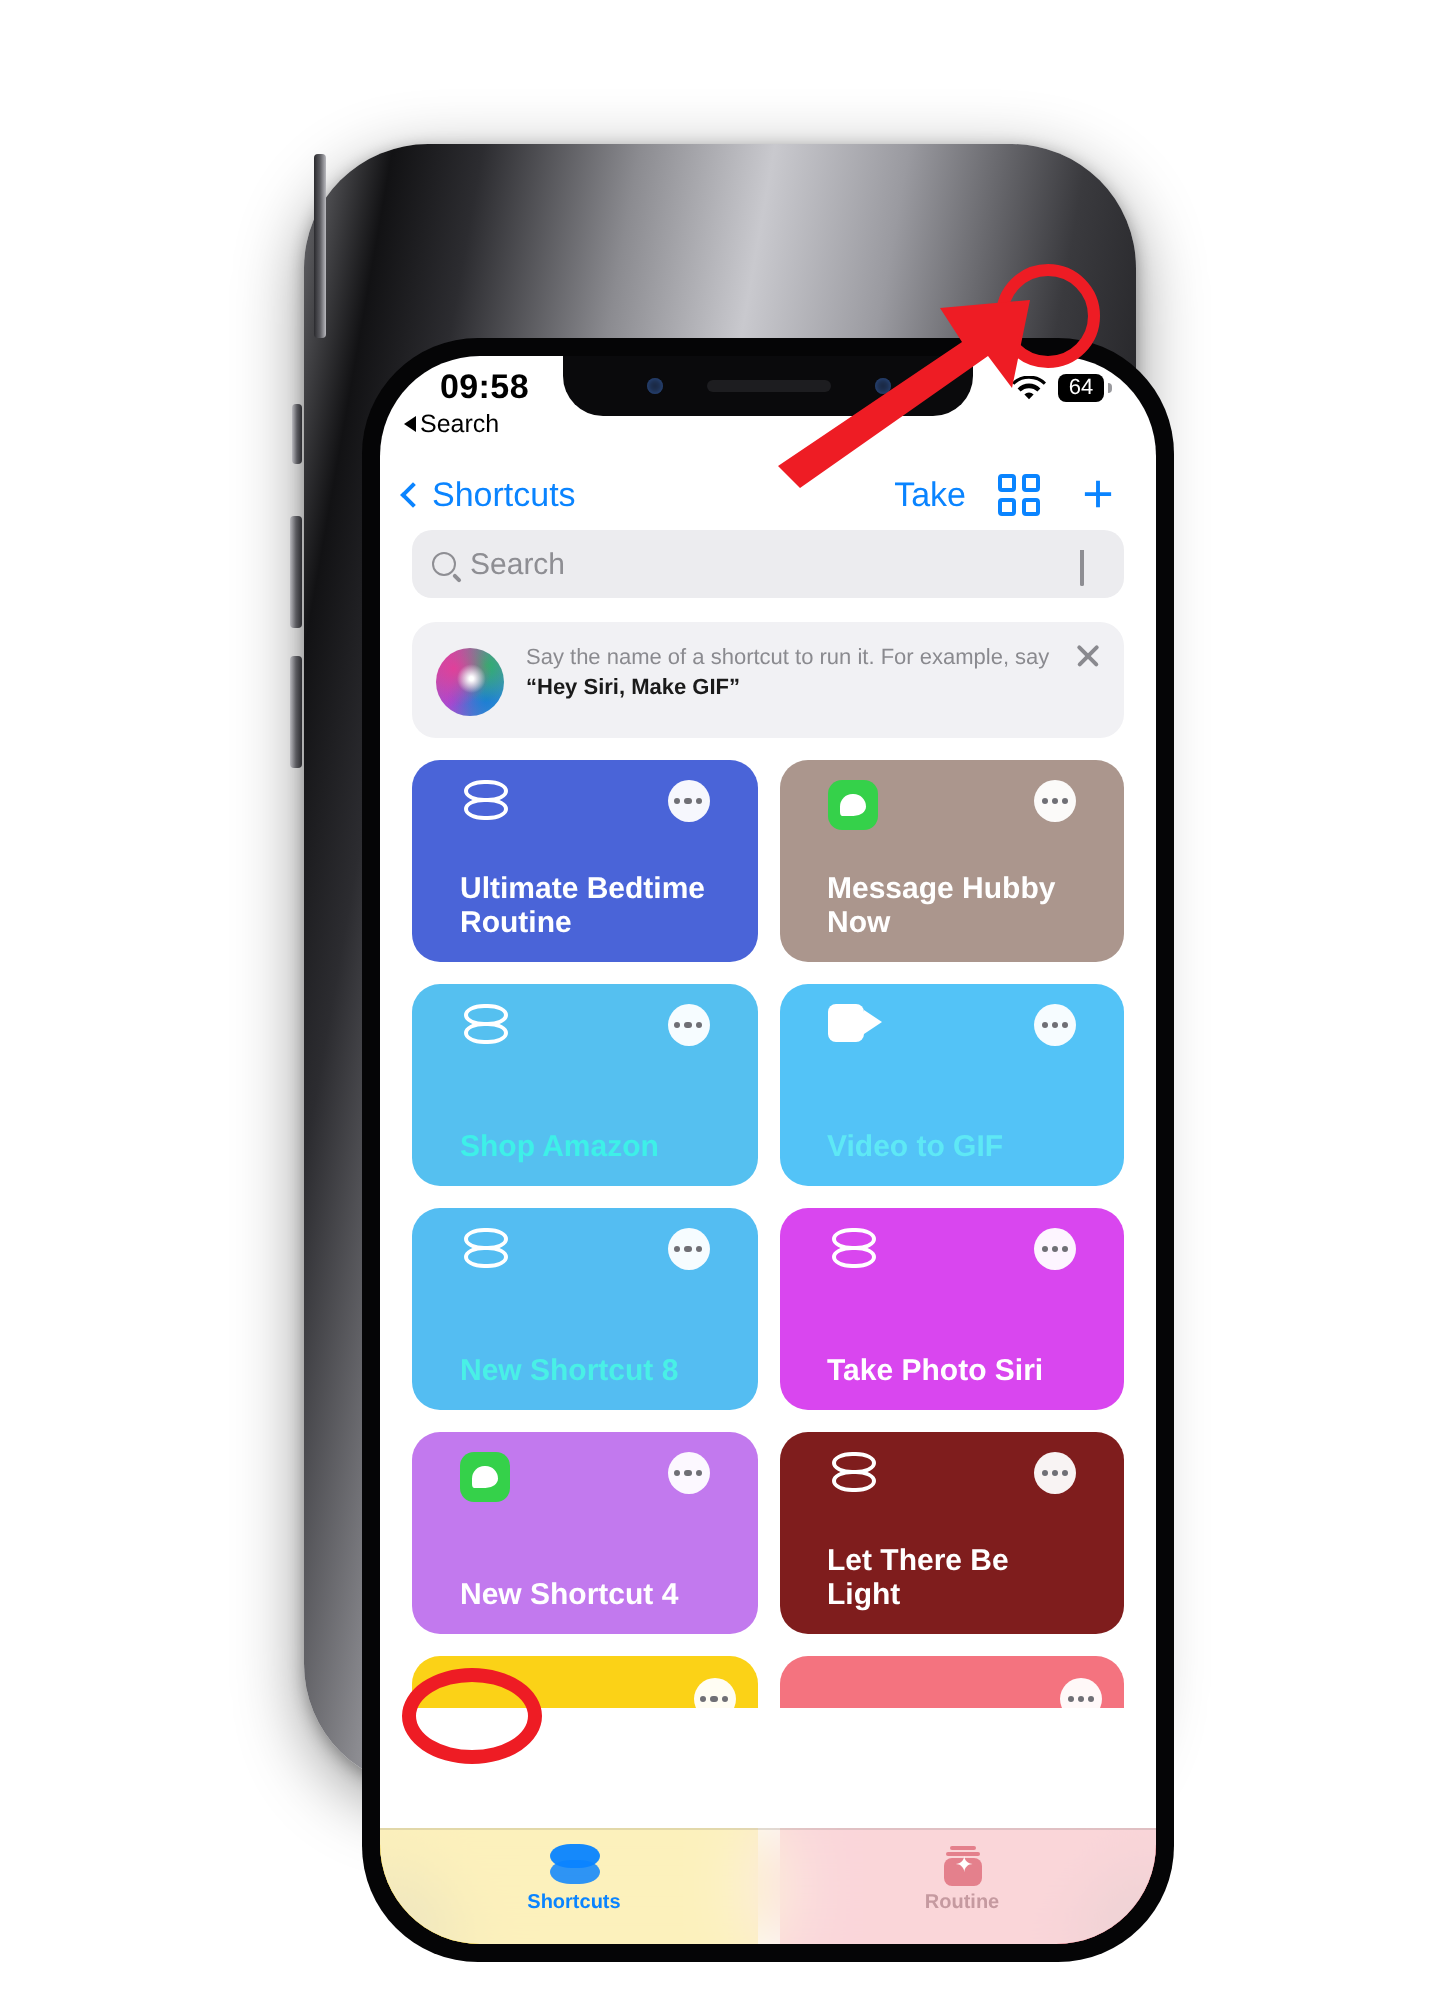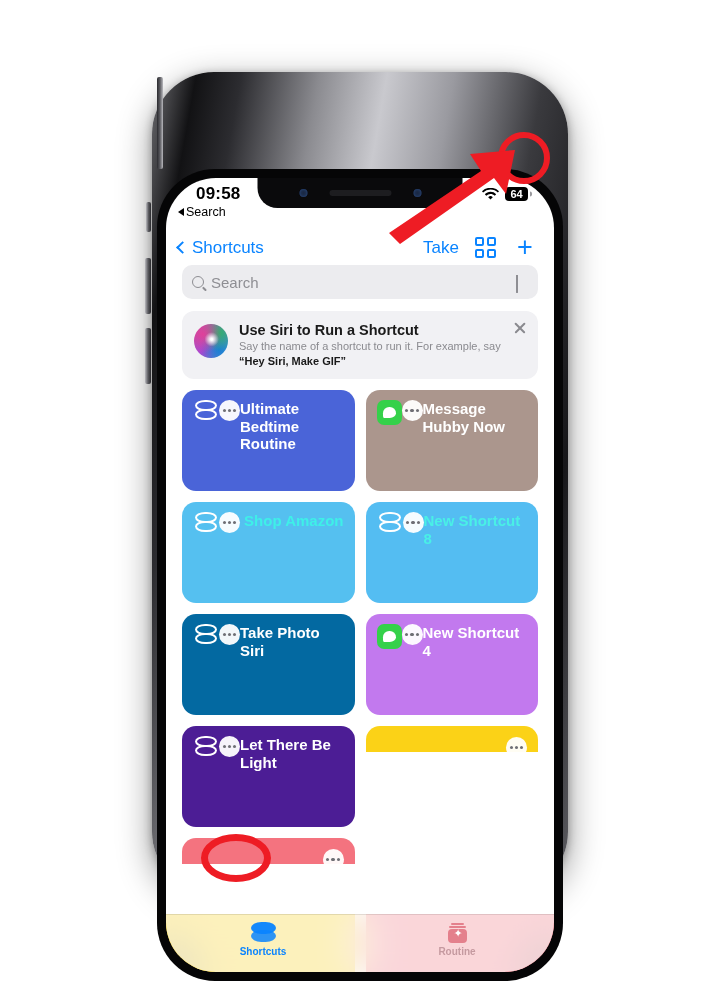--- a/index.html
+++ b/index.html
@@ -21,20 +21,21 @@
     background:linear-gradient(100deg,#6e6e72 0%,#121214 8%,#2c2c30 16%,#8b8b90 30%,#c9c9ce 42%,#9a9aa0 54%,#3a3a3e 70%,#17171a 86%,#5f5f64 100%);
     padding:5px;
     box-shadow:0 10px 34px rgba(0,0,0,.42), 0 2px 8px rgba(0,0,0,.3);
   }
   #phone-bezel{
     width:100%; height:100%;
     border-radius:58px;
     background:#050506;
     padding:9px;
     position:relative;
+    margin-left:24px;
   }
   #phone-screen{
     width:100%; height:100%;
     border-radius:50px;
     background:#ffffff;
     overflow:hidden;
     position:relative;
   }
 
   
@@ -57,21 +58,21 @@
 
   
   #status-bar{
     position:relative; height:30px; z-index:30;
     display:flex; align-items:center; justify-content:space-between;
     padding:0 26px 0 30px;
   }
   #status-time{ font-size:17px; font-weight:700; color:#000; letter-spacing:.2px; margin-top:2px; }
   #status-right{ display:flex; align-items:center; gap:6px; margin-top:2px; }
   #battery-pill{
-    background:#000; color:#fff; font-size:11px; font-weight:700;
+    background:#000; color:#fff; font-size:11px; font-weight:400;
     border-radius:4px; padding:1px 4px 1px 4px; min-width:23px; text-align:center;
     position:relative;
   }
   #battery-pill:after{
     content:""; position:absolute; right:-4px; top:50%; transform:translateY(-50%);
     width:2px; height:5px; background:#9a9a9e; border-radius:0 2px 2px 0;
   }
 
   
   #back-to-search{
@@ -140,22 +141,22 @@
   }
   #siri-close:before{ transform:rotate(45deg); }
   #siri-close:after{ transform:rotate(-45deg); }
 
   
   #shortcut-grid{
     margin:11px 16px 0 16px;
     display:grid; grid-template-columns:1fr 1fr; gap:11px 11px;
   }
   .shortcut-tile{
-    height:101px; border-radius:14px; padding:10px 11px;
-    display:flex; justify-content:space-between;
+    height:101px; border-radius:14px; padding:10px 24px;
+    display:flex; flex-direction:column; justify-content:space-between;
     position:relative; overflow:hidden;
   }
   .tile-top{ display:flex; align-items:flex-start; justify-content:space-between; }
   .tile-name{ font-size:15px; font-weight:700; line-height:1.18; }
   .more-dots{
     width:21px; height:21px; border-radius:50%; background:rgba(255,255,255,.95);
     display:flex; align-items:center; justify-content:center; gap:2px; flex:none;
   }
   .more-dots i{ width:3.2px; height:3.2px; border-radius:50%; background:#6f6f75; display:block; }
 
@@ -288,21 +289,20 @@
         <span id="search-icon"></span>
         <span id="search-input-text">Search</span>
         <span id="mic-icon">
           <span class="cap"></span><span class="base"></span>
         </span>
       </div>
 
       <div id="siri-banner">
         <span id="siri-orb"></span>
         <div id="siri-text">
-          <div id="siri-title">Use Siri to Run a Shortcut</div>
           <div id="siri-sub"><span>Say the name of a shortcut to run it. For example, say </span><b>“Hey Siri, Make GIF”</b></div>
         </div>
         <span id="siri-close"></span>
       </div>
 
       <div id="shortcut-grid">
           <div class="shortcut-tile" style="background: rgb(74, 100, 216);">
             <div class="tile-top">
               <span class="glyph-stack">
                 <i></i>
@@ -336,35 +336,49 @@
                 <i></i>
               </span>
               <span class="more-dots">
                 <i></i>
                 <i></i>
                 <i></i>
               </span>
             </div>
             <div class="tile-name" style="color:#3ef0e8">Shop Amazon</div>
           </div>
+          <div class="shortcut-tile" style="background: rgb(83, 195, 247);">
+            <div class="tile-top">
+              <span class="glyph-video">
+                <span class="body"></span>
+                <span class="lens"></span>
+              </span>
+              <span class="more-dots">
+                <i></i>
+                <i></i>
+                <i></i>
+              </span>
+            </div>
+            <div class="tile-name" style="color:#5ee8f5">Video to GIF</div>
+          </div>
           <div class="shortcut-tile" style="background: rgb(84, 189, 242);">
             <div class="tile-top">
               <span class="glyph-stack">
                 <i></i>
                 <i></i>
               </span>
               <span class="more-dots">
                 <i></i>
                 <i></i>
                 <i></i>
               </span>
             </div>
             <div class="tile-name" style="color:#49f0e6">New Shortcut 8</div>
           </div>
-          <div class="shortcut-tile" style="background: #0369a1; border-radius: 14px;">
+          <div class="shortcut-tile" style="background: #d946ef; border-radius: 14px;">
             <div class="tile-top">
               <span class="glyph-stack">
                 <i></i>
                 <i></i>
               </span>
               <span class="more-dots">
                 <i></i>
                 <i></i>
                 <i></i>
               </span>
@@ -377,21 +391,21 @@
                 <span class="bubble"></span>
               </span>
               <span class="more-dots">
                 <i></i>
                 <i></i>
                 <i></i>
               </span>
             </div>
             <div class="tile-name" style="color:#ffffff">New Shortcut 4</div>
           </div>
-          <div class="shortcut-tile" style="background: #4c1d95;">
+          <div class="shortcut-tile" style="background: #7f1d1d;">
             <div class="tile-top">
               <span class="glyph-stack">
                 <i></i>
                 <i></i>
               </span>
               <span class="more-dots">
                 <i></i>
                 <i></i>
                 <i></i>
               </span>

